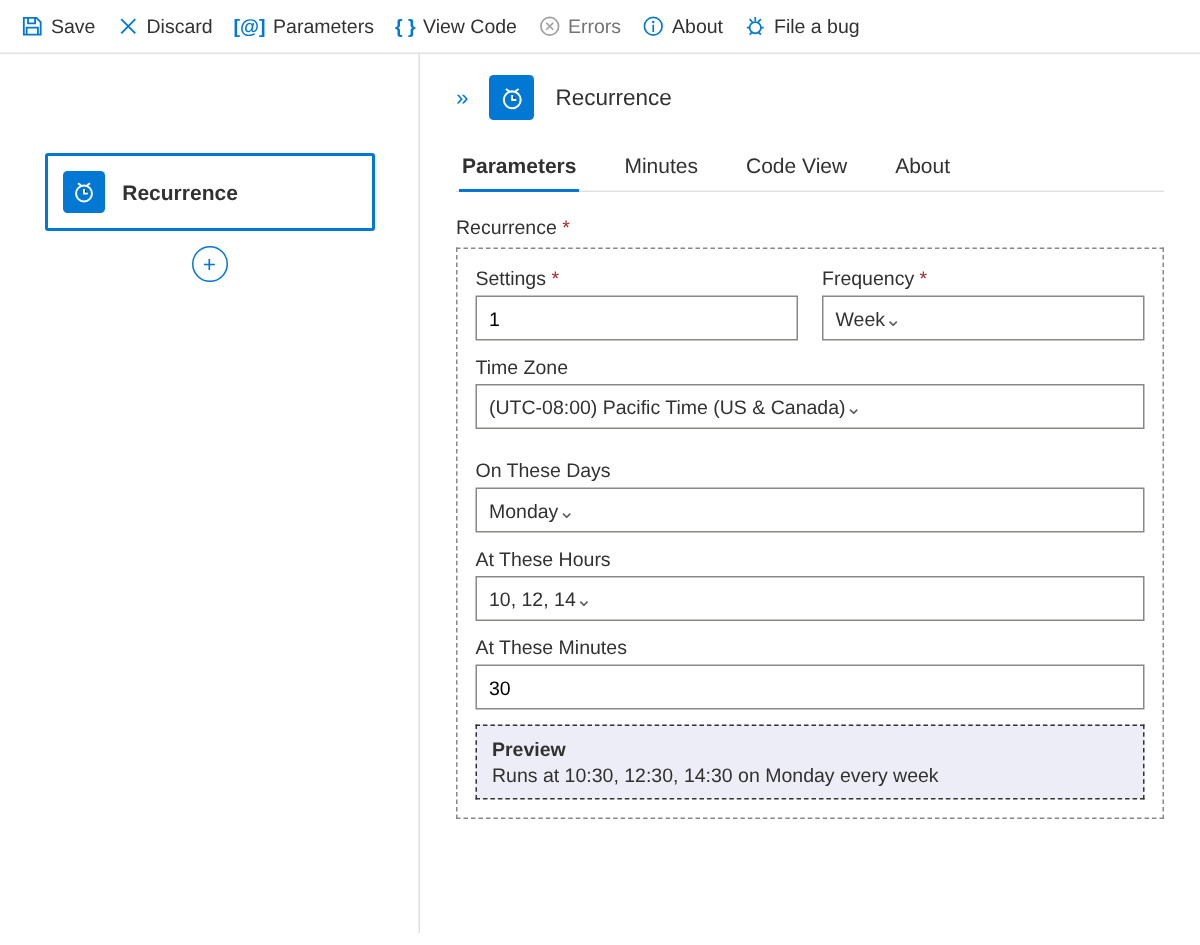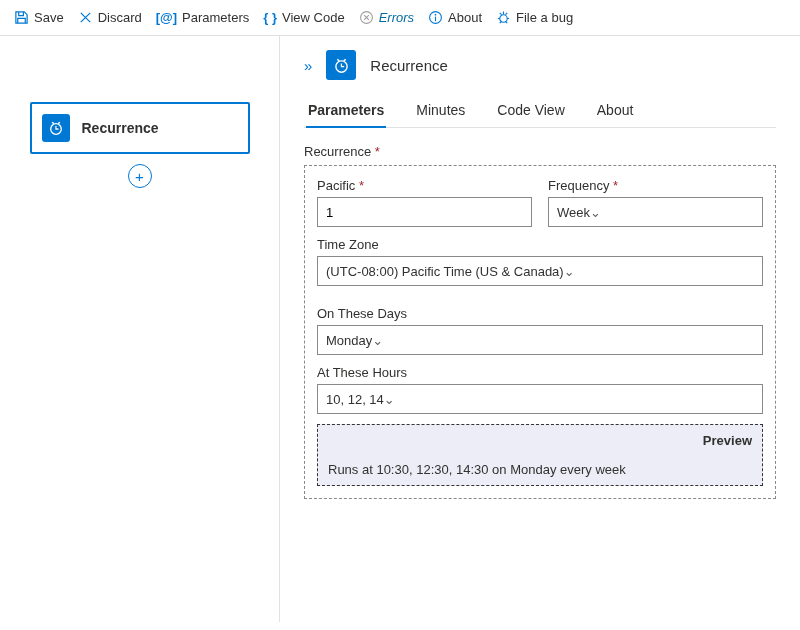--- a/index.html
+++ b/index.html
@@ -20,21 +20,21 @@
     padding: 10px 14px;
     border-bottom: 1px solid #e1e1e1;
     font-size: 13px;
   }
   .toolbar-item {
     display: flex;
     gap: 5px;
     cursor: pointer;
     color: #323130;
   }
-  .toolbar-item.disabled { color: #0369a1; cursor: default; font-style: italic; }
+  .toolbar-item.disabled { color: #737373; cursor: default; }
   .toolbar-item .ic { color: #0078d4; display:inline-flex; }
   .toolbar-item.disabled .ic { color:#a19f9d; }
   .main {
     display: flex;
     height: calc(100% - 44px);
   }
   .canvas {
     width: 280px;
     border-right: 1px solid #e1e1e1;
     padding: 26px 18px;
@@ -131,21 +131,21 @@
     width: 100%;
     font-family: inherit;
   }
   .chevron { color:#605e5c; }
   .preview {
     border: 1px dashed #333;
     background: #ecedf6;
     padding: 8px 10px;
     margin-top: 4px;
   }
-  .preview-title { font-weight:600; margin-bottom:14px;text-align:right; }
+  .preview-title { font-weight:600; margin-bottom:2px; }
   svg { display:block; }
 </style>
 </head>
 <body>
 
 <div class="toolbar">
   <div class="toolbar-item">
     <span class="ic">
       <svg width="15" height="15" viewBox="0 0 16 16">
           <path fill="none" stroke="currentColor" stroke-width="1.3" d="M2 2h9l3 3v9H2z M5 2v4h5V2 M4 14v-5h8v5"></path>
@@ -235,21 +235,21 @@
       <div class="tab">Minutes</div>
       <div class="tab">Code View</div>
       <div class="tab">About</div>
     </div>
 
     <div class="section-label req">Recurrence</div>
 
     <div class="dashed-box">
       <div class="row2">
         <div class="field">
-          <label class="req">Pacific</label>
+          <label class="req">Settings</label>
           <input class="input" value="1" style="">
         </div>
         <div class="field">
           <label class="req">Frequency</label>
           <div class="ctrl">
             <span>Week</span>
             <span class="chevron">⌄</span>
           </div>
         </div>
       </div>
@@ -274,20 +274,24 @@
       </div>
 
       <div class="field">
         <label>At These Hours</label>
         <div class="ctrl">
           <span>10, 12, 14</span>
           <span class="chevron">⌄</span>
         </div>
       </div>
 
+      <div class="field">
+        <label>At These Minutes</label>
+        <input class="input" value="30" style="">
+      </div>
 
       <div class="preview">
         <div class="preview-title">Preview</div>
         <div>Runs at 10:30, 12:30, 14:30 on Monday every week</div>
       </div>
     </div>
   </div>
 </div>
 
 </body></html>

